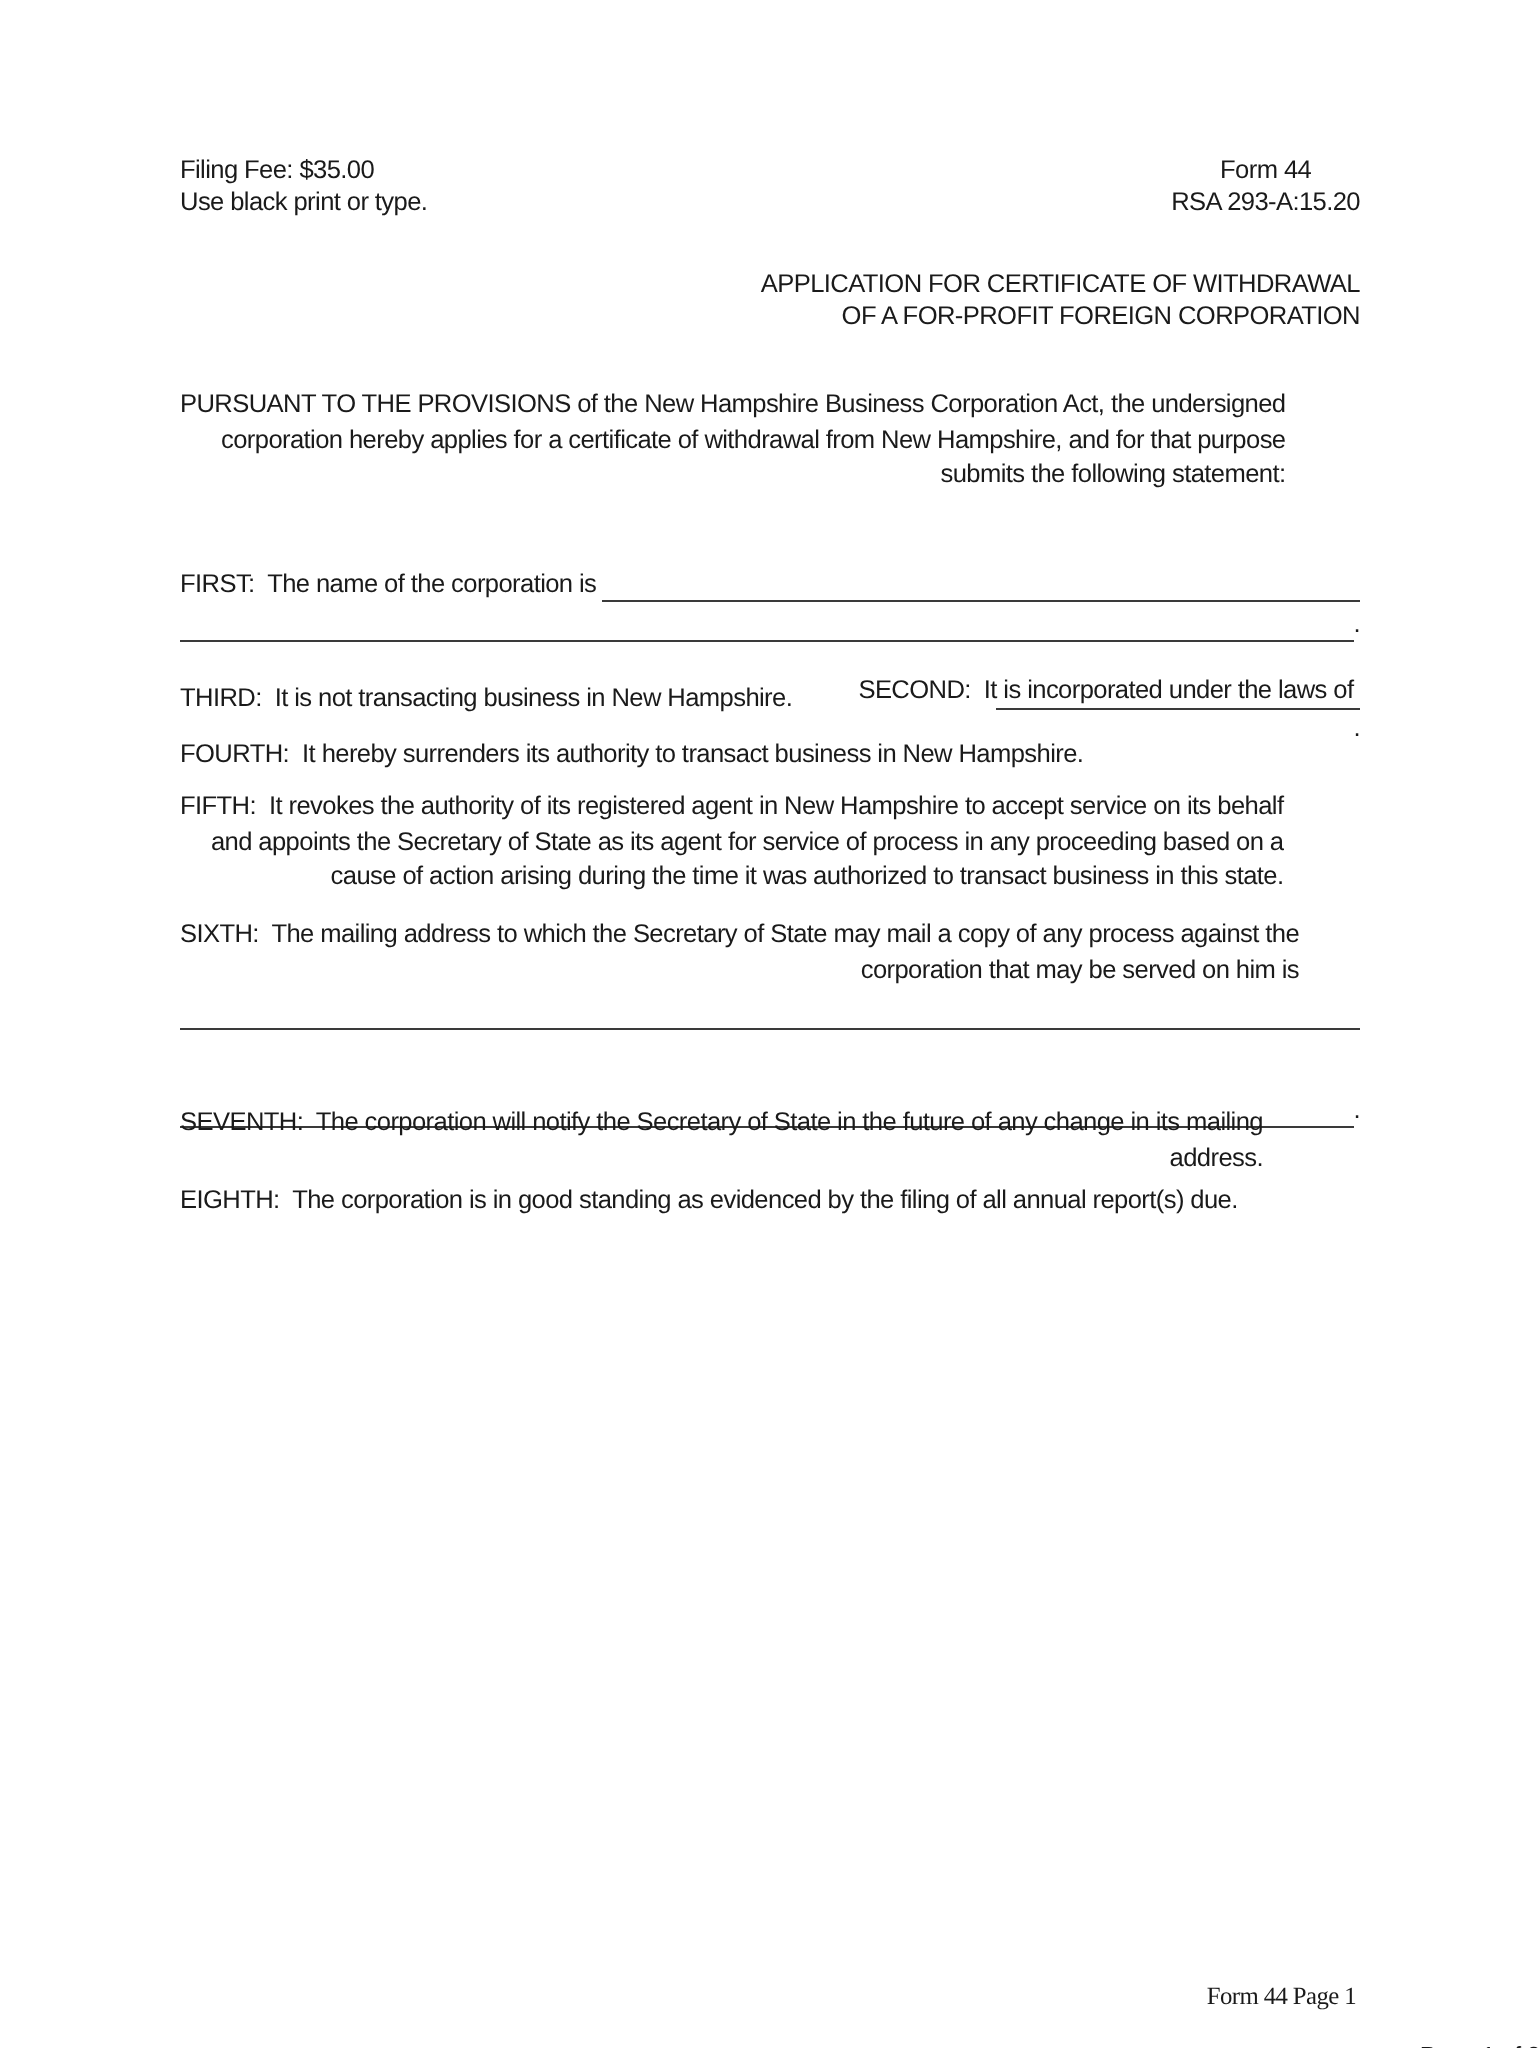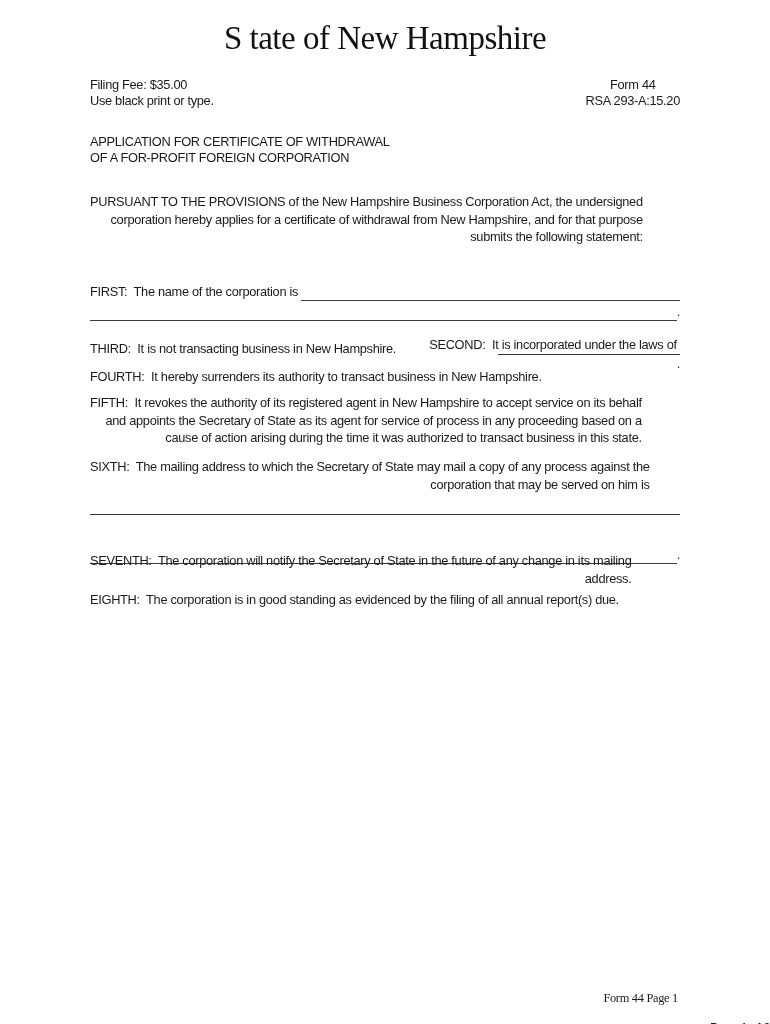--- a/index.html
+++ b/index.html
@@ -23,21 +23,21 @@
     color:#111;
   }
   .meta{
     position:absolute;top:77px;left:90px;right:90px;
     display:flex;justify-content:space-between;
     line-height:16px;
   }
   .meta-right{text-align:center;}
   .heading{
     position:absolute;top:134px;left:90px;right:90px;
-    text-align:left;line-height:16px;
+    text-align:right;line-height:16px;
   }
   .para{position:absolute;left:90px;text-align:right;}
   .row{
     position:absolute;left:90px;right:90px;
     display:flex;align-items:flex-end;height:18px;margin-top:28px;
   }
   .row .t{line-height:18px;}
   .blank{
     display:block;height:14px;
     border-bottom:1.3px solid #3a3a3a;
@@ -54,21 +54,20 @@
   .footer-right{
     position:absolute;top:991px;right:92px;
     text-align:right;font-size:12.4px;line-height:15px;font-family:Liberation Serif, serif;
   }
 </style>
 </head>
 <body>
 
 <div class="page">
 
-  <div class="doc-title t">S tate of New Hampshire</div>
 
   <div class="meta">
     <div class="meta-left">
       <div class="t">Filing Fee: $35.00</div>
       <div class="t">Use black print or type.</div>
     </div>
     <div class="meta-right">
       <div class="t">Form 44</div>
       <div class="t">RSA 293-A:15.20</div>
     </div>

